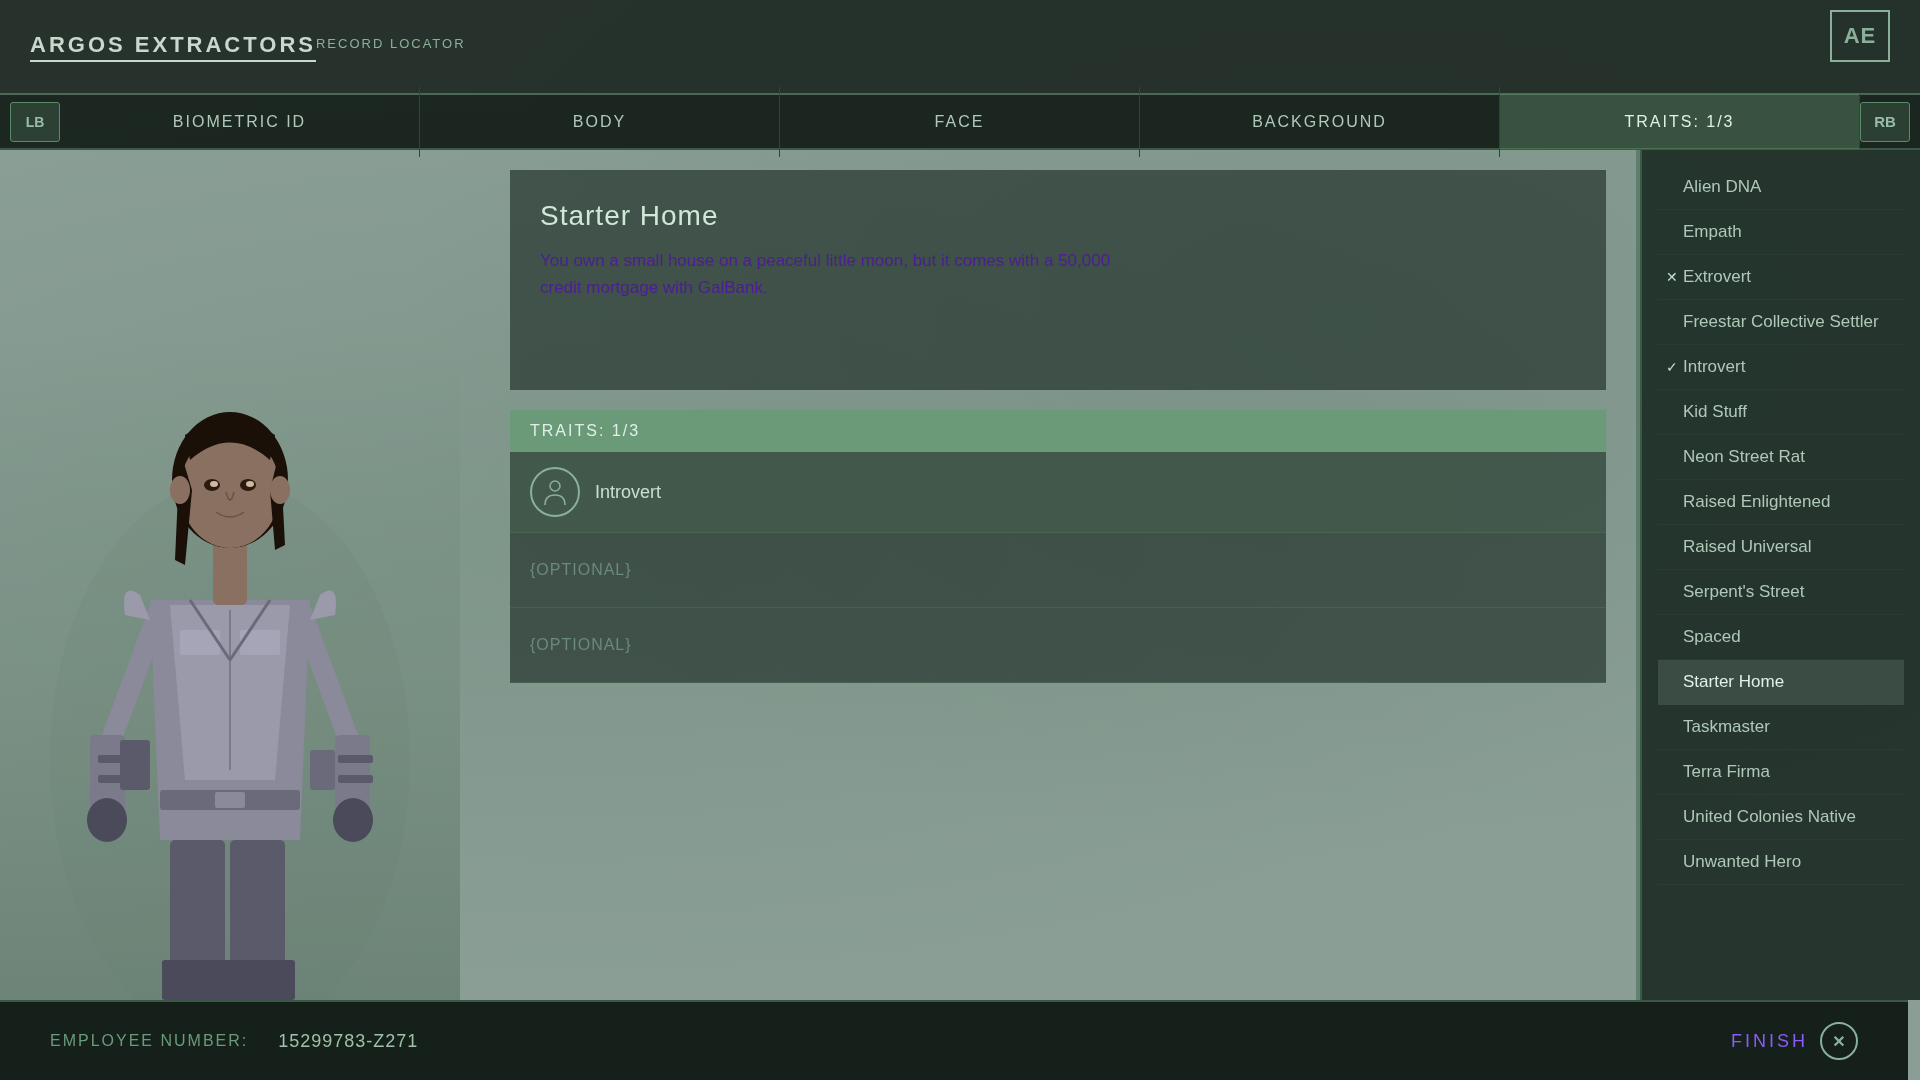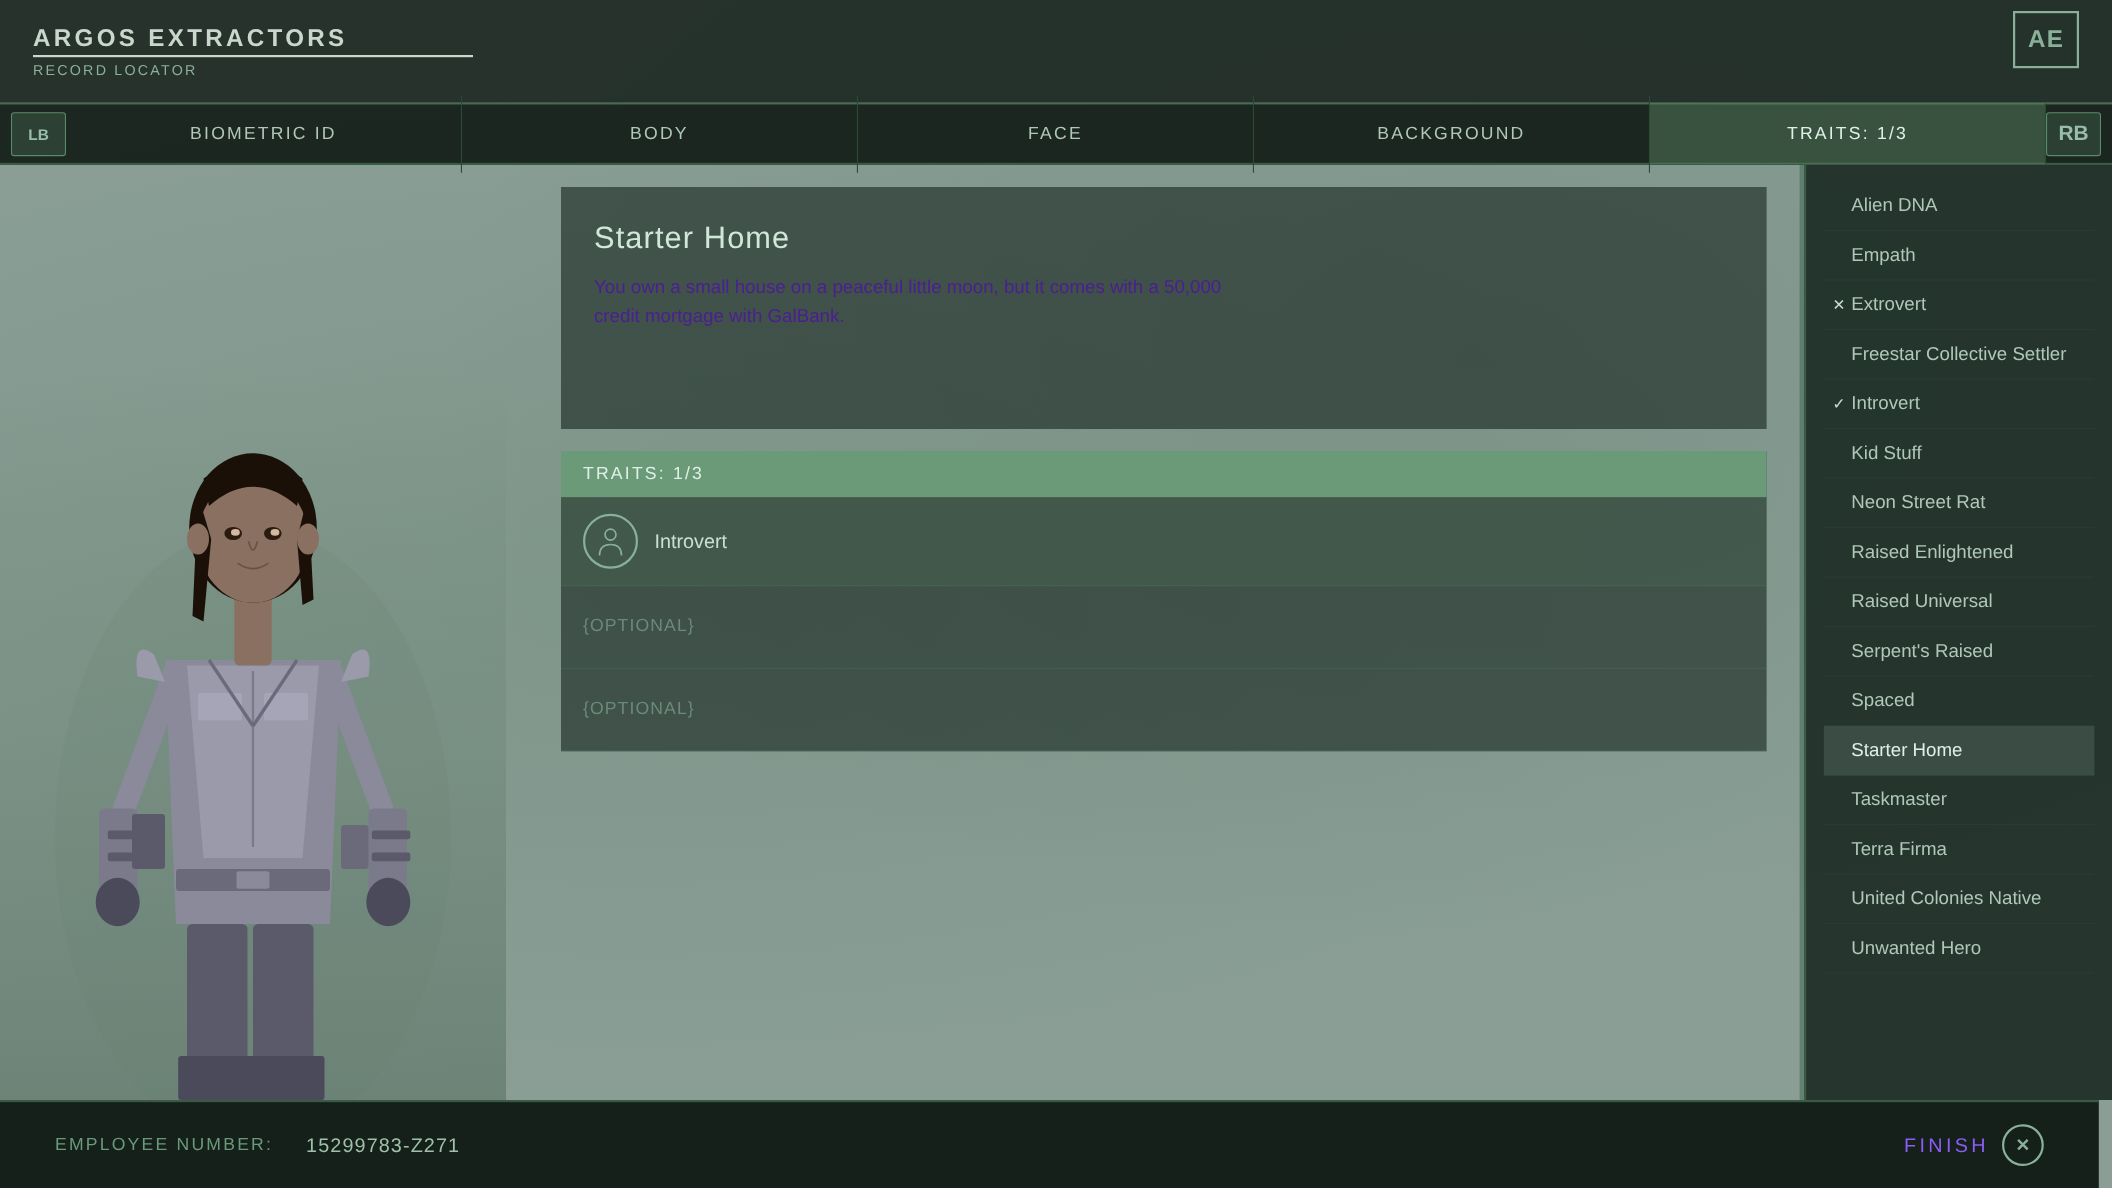--- a/index.html
+++ b/index.html
@@ -40,21 +40,21 @@
     .record-locator {
       color: #8ab09a;
       font-size: 13px;
       letter-spacing: 2px;
       text-transform: uppercase;
       margin-top: 4px;
     }
 
     .header-left {
       display: flex;
-      flex-direction: column;
+      flex-direction: row;
       min-width: 400px;
     }
 
     .ae-logo {
       position: absolute;
       top: 10px;
       right: 30px;
       width: 60px;
       height: 52px;
       border: 2px solid #8ab09a;
@@ -127,21 +127,21 @@
 
     .nav-tab-rb {
       width: 50px;
       height: 40px;
       background: rgba(60,90,70,0.5);
       border: 1px solid #5a8a6a;
       color: #9abcaa;
       display: flex;
       align-items: center;
       justify-content: center;
-      font-size: 19px;
+      font-size: 15px;
       font-weight: 700;
       cursor: pointer;
       margin-right: 10px;
       border-radius: 3px;
     }
 
     
     .main-content {
       position: absolute;
       top: 150px;
@@ -571,21 +571,21 @@
 
     <div class="sidebar-item">
       <span>Raised Enlightened</span>
     </div>
 
     <div class="sidebar-item">
       <span>Raised Universal</span>
     </div>
 
     <div class="sidebar-item">
-      <span>Serpent's Raised</span>
+      <span>Serpent's Street</span>
     </div>
 
     <div class="sidebar-item">
       <span>Spaced</span>
     </div>
 
     <div class="sidebar-item selected">
       <span>Starter Home</span>
     </div>
 

